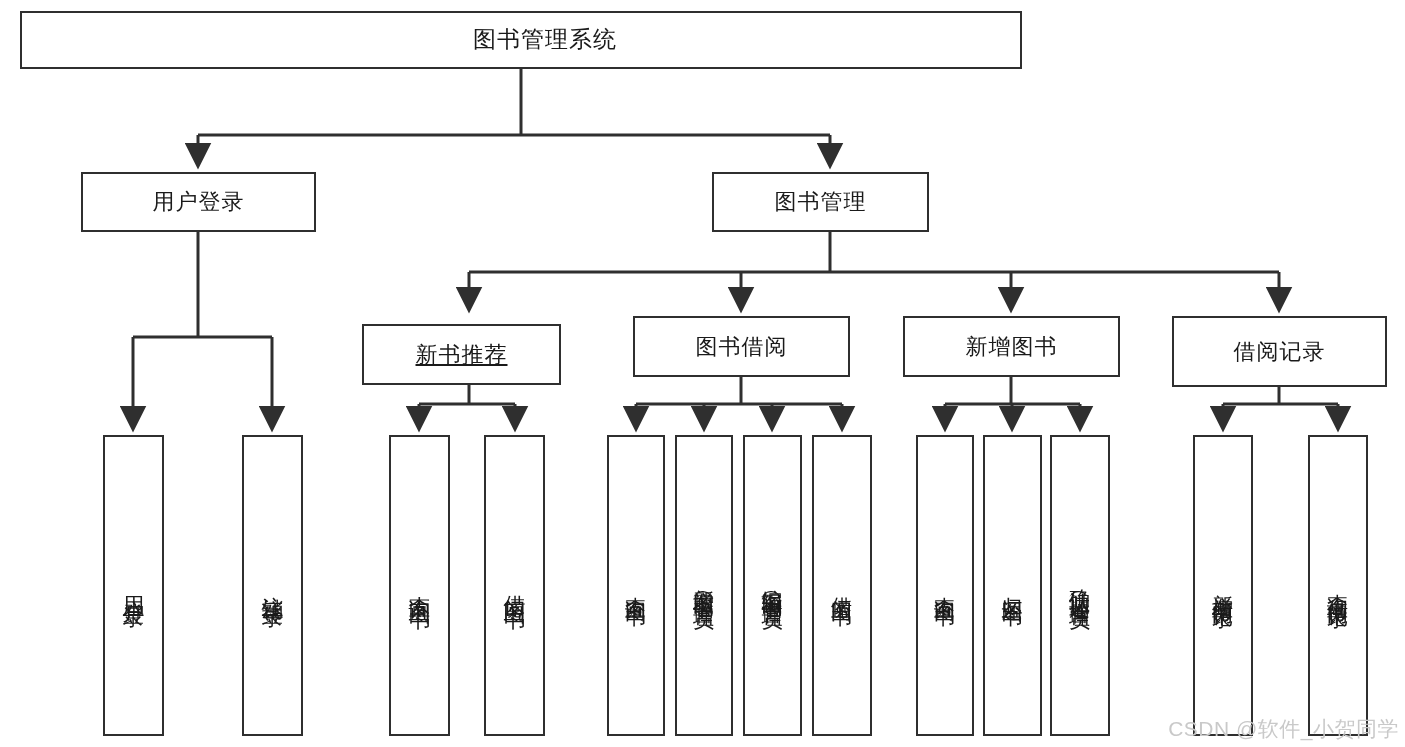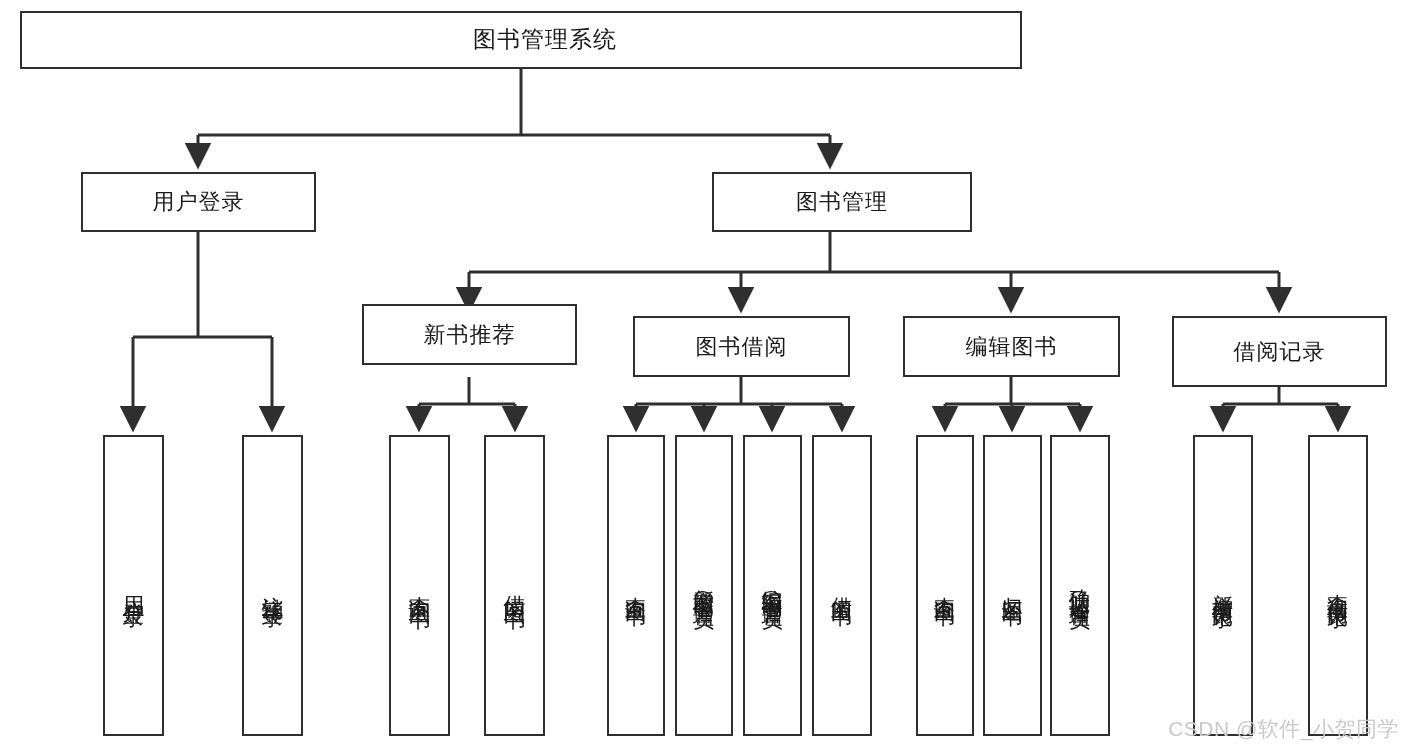--- a/index.html
+++ b/index.html
@@ -107,34 +107,34 @@
   </svg>
 
   <div class="node h-node" id="node-root" style="left:20px;top:11px;width:1002px;height:58px;padding-left:48px;">
     <span class="lbl">图书管理系统</span>
   </div>
 
   <div class="node h-node" style="left:81px;top:172px;width:235px;height:60px;">
     <span class="lbl">用户登录</span>
   </div>
 
-  <div class="node h-node" style="left:712px;top:172px;width:260px;height:60px;">
+  <div class="node h-node" style="left:712px;top:172px;width:217px;height:60px;">
     <span class="lbl">图书管理</span>
   </div>
 
-  <div class="node h-node" style="left:362px;top:304px;width:215px;height:61px;">
+  <div class="node h-node" style="left:362px;top:324px;width:199px;height:61px;text-decoration:underline;">
     <span class="lbl">新书推荐</span>
   </div>
 
   <div class="node h-node" style="left:633px;top:316px;width:217px;height:61px;">
     <span class="lbl">图书借阅</span>
   </div>
 
   <div class="node h-node" style="left:903px;top:316px;width:217px;height:61px;">
-    <span class="lbl">编辑图书</span>
+    <span class="lbl">新增图书</span>
   </div>
 
   <div class="node h-node" style="left:1172px;top:316px;width:215px;height:71px;">
     <span class="lbl">借阅记录</span>
   </div>
 
   <div class="node v-node" style="left:103px;top:435px;width:61px;height:301px;">
     <span class="lbl">用户登录</span>
   </div>
 

